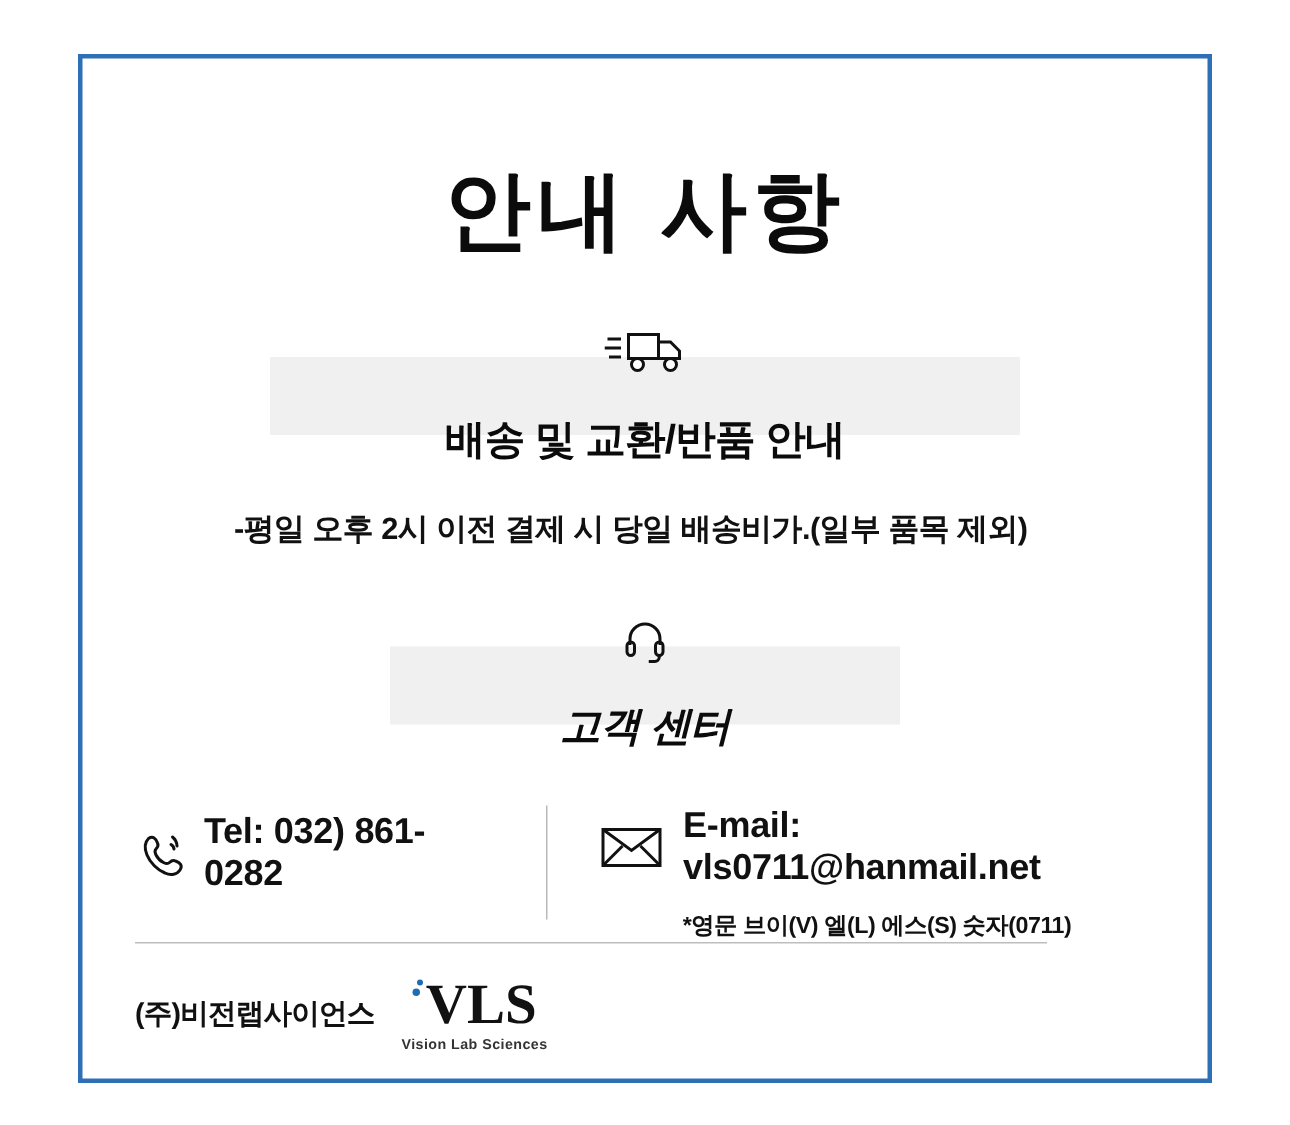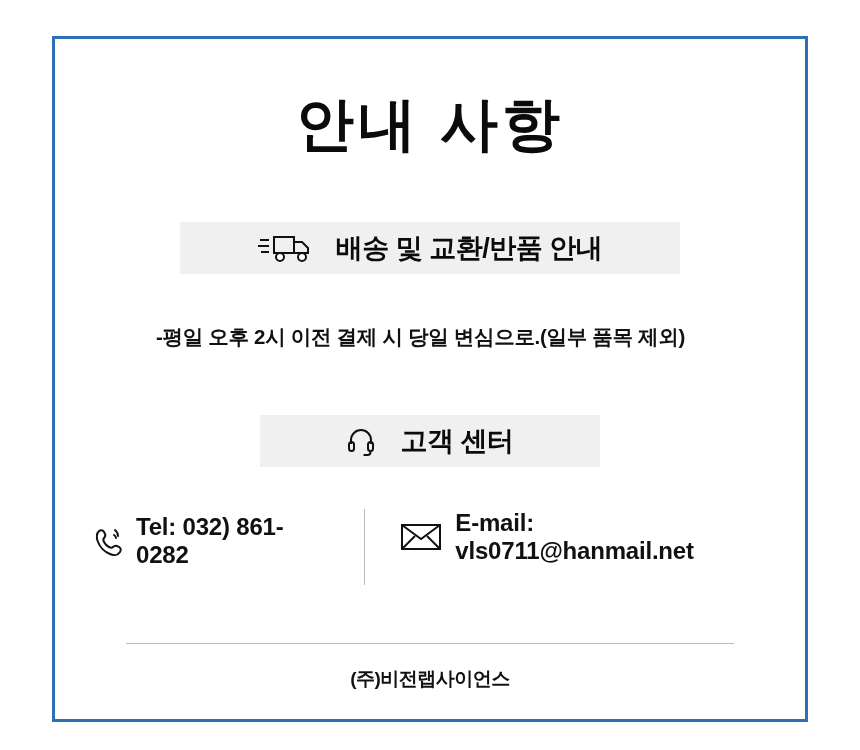--- a/index.html
+++ b/index.html
@@ -12,21 +12,21 @@
     background: #ffffff;
     font-family: "Liberation Sans", sans-serif;
     color: #111111;
     overflow: hidden;
   }
   .page {
     position: relative;
     width: 860px;
     height: 750px;
     box-sizing: border-box;
-    padding: 36px 52px 30px 52px;
+    padding: 52px 52px 30px 52px;
   }
   .frame {
     position: absolute;
     left: 52px;
     top: 36px;
     right: 52px;
     bottom: 28px;
     border: 3px solid #2f6fb5;
     box-sizing: border-box;
   }
@@ -52,24 +52,26 @@
 
   .section-bar {
     margin-top: 58px;
     background: #f0f0f0;
     width: 500px;
     height: 52px;
     display: flex;
     align-items: center;
     justify-content: center;
     gap: 24px;
+    flex-direction: column;
   }
   .section-bar.customer {
     margin-top: 62px;
     width: 340px;
+    font-style: italic;
   }
   .section-bar-label {
     font-size: 27px;
     font-weight: 800;
     color: #0b0b0b;
     letter-spacing: -0.5px;
   }
   .bar-icon {
     display: inline-flex;
     align-items: center;
@@ -86,21 +88,21 @@
   .notice-line {
     font-size: 20.5px;
     font-weight: 700;
     color: #111111;
     line-height: 1.62;
     letter-spacing: -0.3px;
     white-space: nowrap;
   }
 
   .contact-row {
-    margin-top: 42px;
+    margin-top: 54px;
     width: 100%;
     display: flex;
     align-items: flex-start;
     justify-content: center;
   }
   .contact-col {
     display: flex;
     flex-direction: column;
   }
   .contact-col.left {
@@ -138,21 +140,21 @@
     color: #111111;
     align-self: center;
     letter-spacing: -0.3px;
   }
 
   .footer {
     margin-top: auto;
     width: 100%;
     display: flex;
     flex-direction: column;
-    align-items: center;
+    align-items: flex-start;
     padding-bottom: 28px;
   }
   .divider-h {
     width: 608px;
     height: 1px;
     background: #bdbdbd;
     margin-bottom: 22px;
   }
   .brand-row {
     display: flex;
@@ -229,21 +231,21 @@
             <path d="M2 9 h9" stroke-width="2"></path>
             <path d="M0 15 h11" stroke-width="2"></path>
             <path d="M3 21 h8" stroke-width="2"></path>
           </g>
         </svg>
       </span>
       <span class="section-bar-label">배송 및 교환/반품 안내</span>
     </div>
 
     <div class="notice-list">
-      <div class="notice-line">-평일 오후 2시 이전 결제 시 당일 변심으로.(일부 품목 제외)</div>
+      <div class="notice-line">-평일 오후 2시 이전 결제 시 당일 배송비가.(일부 품목 제외)</div>
     </div>
 
     <div class="section-bar customer">
       <span class="bar-icon">
         <svg width="30" height="30" viewBox="0 0 30 30" xmlns="http://www.w3.org/2000/svg">
           <g fill="none" stroke="#111111" stroke-width="2">
             <path d="M5 18 v-4 a10 10 0 0 1 20 0 v4"></path>
             <rect x="3" y="16" width="5" height="9" rx="2.5"></rect>
             <rect x="22" y="16" width="5" height="9" rx="2.5"></rect>
             <path d="M24.5 25 v1 a3 3 0 0 1 -3 3 h-4"></path>
@@ -278,24 +280,35 @@
               <g fill="none" stroke="#111111" stroke-width="2">
                 <rect x="3" y="4" width="38" height="24"></rect>
                 <path d="M3 4 L22 18 L41 4"></path>
                 <path d="M3 28 L16 15"></path>
                 <path d="M41 28 L28 15"></path>
               </g>
             </svg>
           </span>
           <span class="contact-text">E-mail: vls0711@hanmail.net</span>
         </div>
+        <div class="note">*영문 브이(V) 엘(L) 에스(S) 숫자(0711)</div>
       </div>
     </div>
 
     <div class="footer">
       <div class="divider-h"></div>
       <div class="brand-row">
         <span class="brand-name">(주)비전랩사이언스</span>
+        <span class="logo">
+          <span class="logo-mark">
+            <span class="logo-dots">
+              <span class="logo-dot small"></span>
+              <span class="logo-dot"></span>
+            </span>
+            <span class="logo-text">VLS</span>
+          </span>
+          <span class="logo-sub">Vision Lab Sciences</span>
+        </span>
       </div>
     </div>
 
   </div>
 </div>
 
 </body></html>

